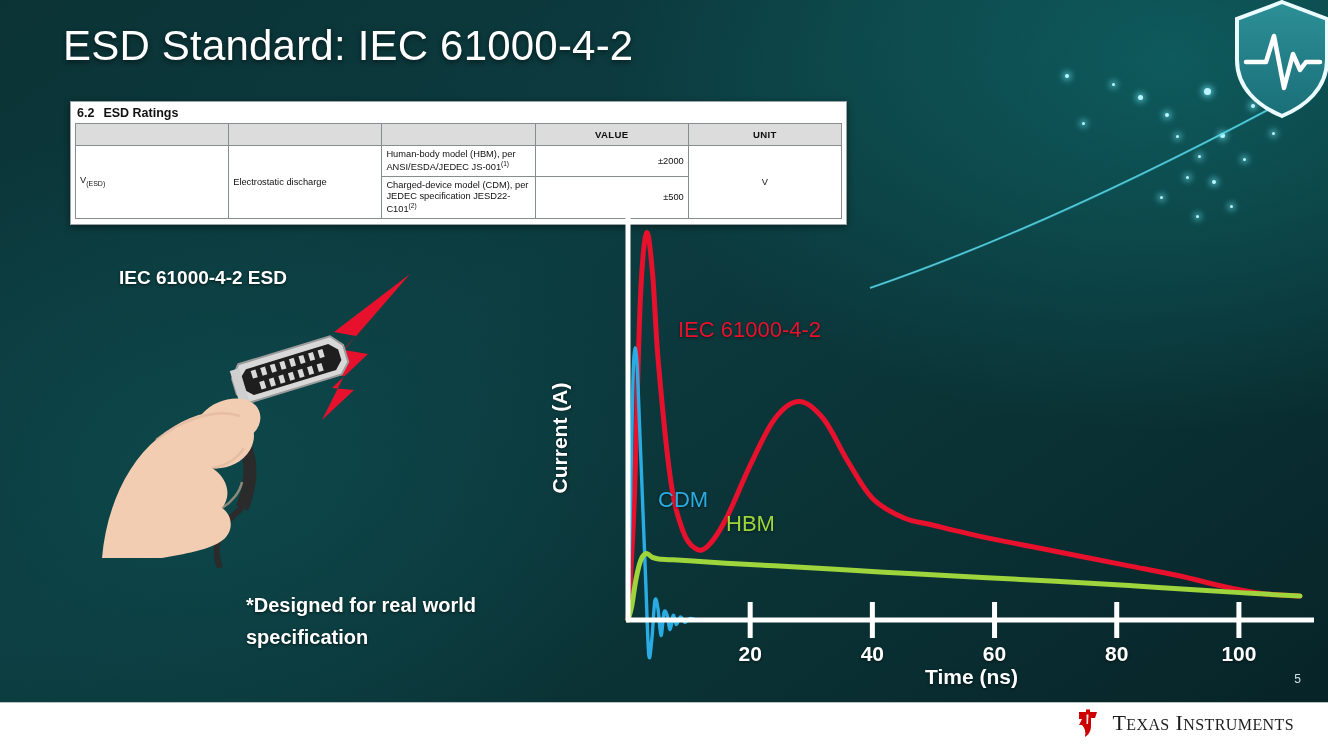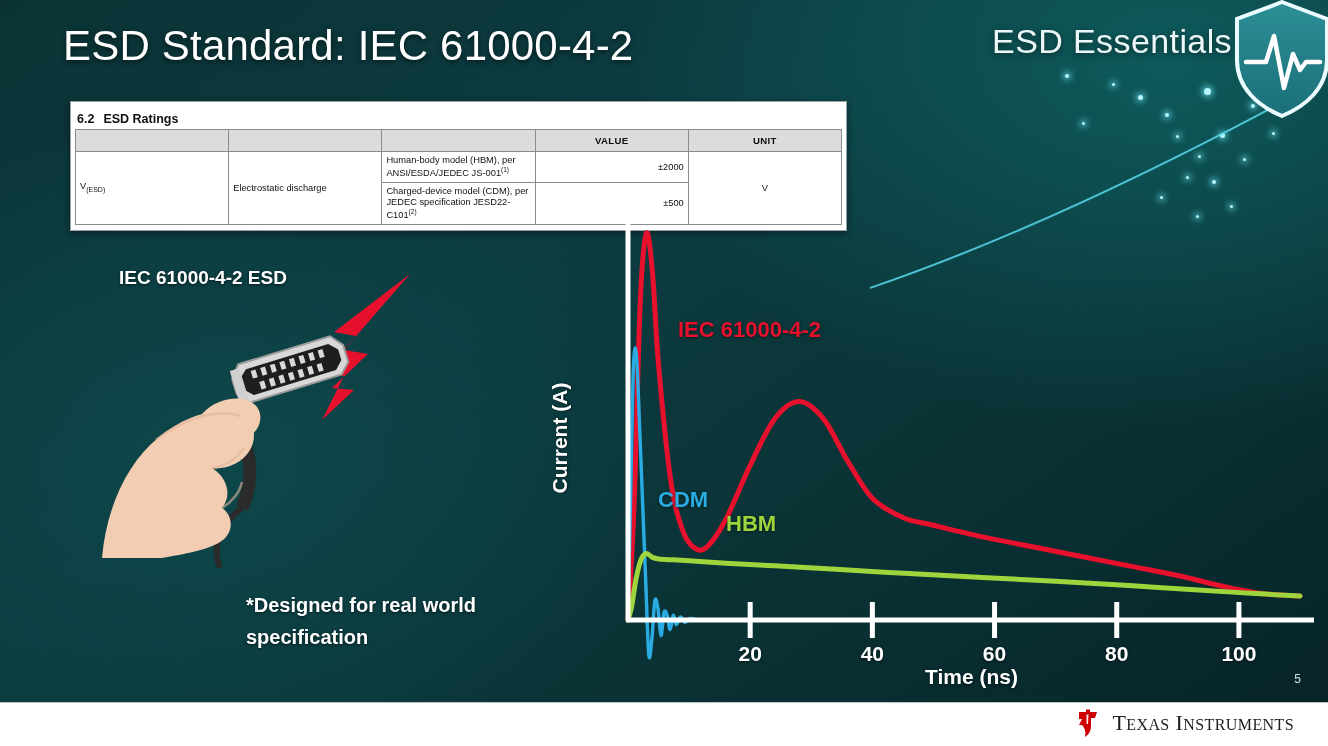--- a/index.html
+++ b/index.html
@@ -36,21 +36,21 @@
          box-shadow:0 0 6px 2px rgba(110,230,245,.75);pointer-events:none;}
 
   
   #table-card{
     position:absolute;left:70px;top:101px;width:775px;
     background:#ffffff;border:1px solid #9aa3a6;
     box-shadow:0 2px 7px rgba(0,0,0,.45);
     font-family:"Liberation Sans",sans-serif;color:#101010;
   }
   #table-title{
-    font-size:12.5px;font-weight:bold;padding:10px 0 3px 6px;color:#111;
+    font-size:12.5px;font-weight:bold;padding:4px 0 3px 6px;color:#111;
   }
   #table-title .num{margin-right:9px;}
   table.ds{border-collapse:collapse;width:calc(100% - 8px);margin:0 4px 5px 4px;
            table-layout:fixed;}
   table.ds th,table.ds td{
     border:1px solid #878c8e;font-size:9.3px;padding:3px 4px;
     vertical-align:middle;line-height:1.18;
   }
   table.ds thead th{background:#dcdcdc;text-align:center;font-size:9.6px;
                     font-weight:bold;letter-spacing:.35px;height:15px;}
@@ -71,21 +71,21 @@
   #hand-art{position:absolute;left:92px;top:258px;width:340px;height:310px;}
   #note{
     position:absolute;left:246px;top:589px;width:300px;
     font-size:20px;font-weight:bold;color:#ffffff;line-height:1.6;
     text-shadow:0 1px 3px rgba(0,0,0,.6);
   }
 
   
   #chart{position:absolute;left:560px;top:196px;width:768px;height:500px;}
   .clab{
-    position:absolute;font-weight:bold;
+    position:absolute;font-weight:normal;
     text-shadow:0 1px 3px rgba(0,0,0,.55);white-space:nowrap;
   }
   #lab-iec{left:678px;top:317px;font-size:22px;color:#e8112d;}
   #lab-cdm{left:658px;top:487px;font-size:22px;color:#2aace3;}
   #lab-hbm{left:726px;top:511px;font-size:22px;color:#9ed43c;}
   #lab-y{
     position:absolute;left:560px;top:438px;font-size:21px;font-weight:bold;
     color:#ffffff;transform:translate(-50%,-50%) rotate(-90deg);
     text-shadow:0 1px 3px rgba(0,0,0,.55);white-space:nowrap;
   }
@@ -141,21 +141,20 @@
   <div class="spark" style="left:1196px;top:215px;width:3px;height:3px;"></div>
   <div class="spark" style="left:1082px;top:122px;width:3px;height:3px;"></div>
 
   <svg style="position:absolute;left:860px;top:50px;width:468px;height:240px;" viewBox="0 0 468 240">
     <path d="M10 238 C 150 190, 300 118, 430 48" stroke="#3fd2e6" stroke-width="2.2" fill="none" opacity=".72"></path>
     <path d="M10 238 C 150 190, 300 118, 430 48" stroke="#9fefff" stroke-width="0.8" fill="none" opacity=".6"></path>
   </svg>
 
   <div id="title">ESD Standard: IEC 61000-4-2</div>
 
-  <div id="brand">ESD Essentials</div>
   <svg id="shield" viewBox="0 0 104 128">
     <defs>
       <linearGradient id="shg" x1="0" y1="0" x2="0" y2="1">
         <stop offset="0%" stop-color="#2d8f97"></stop>
         <stop offset="100%" stop-color="#1a6f78"></stop>
       </linearGradient>
     </defs>
     <path d="M52 6 L97 23 V64 C97 92 76 110 52 120 C28 110 7 92 7 64 V23 Z" fill="url(#shg)" stroke="#eafcff" stroke-width="4"></path>
     <path d="M16 66 H36 L44 40 L54 92 L63 58 L70 74 L76 66 H90" fill="none" stroke="#ffffff" stroke-width="4.5" stroke-linejoin="round" stroke-linecap="round"></path>
   </svg>

